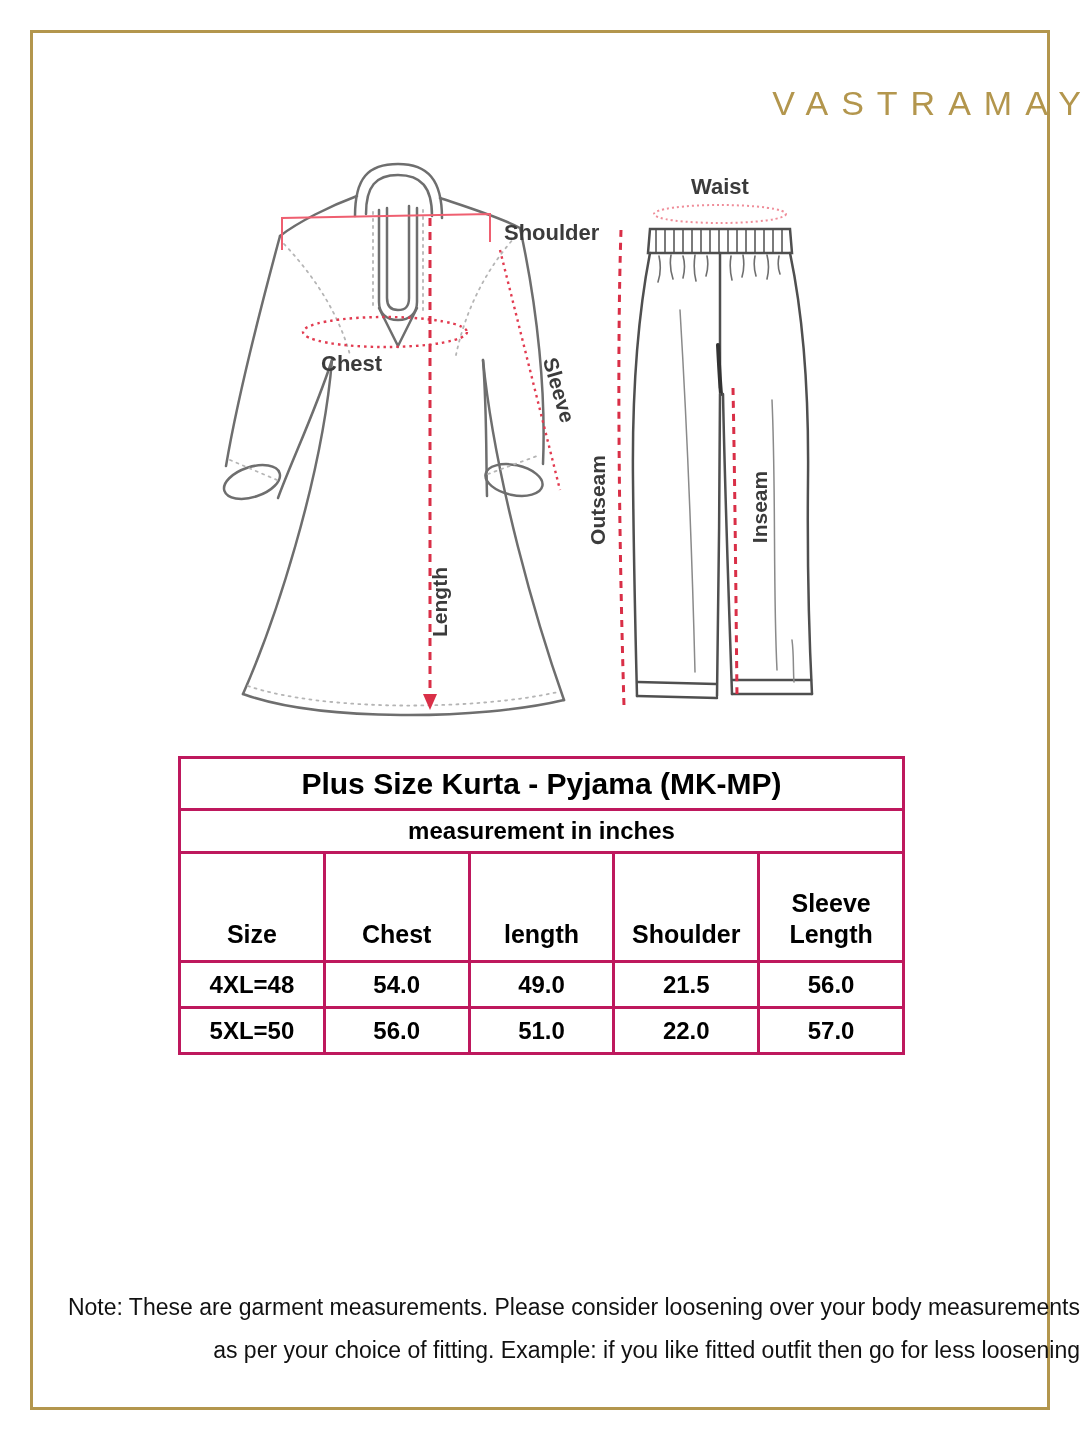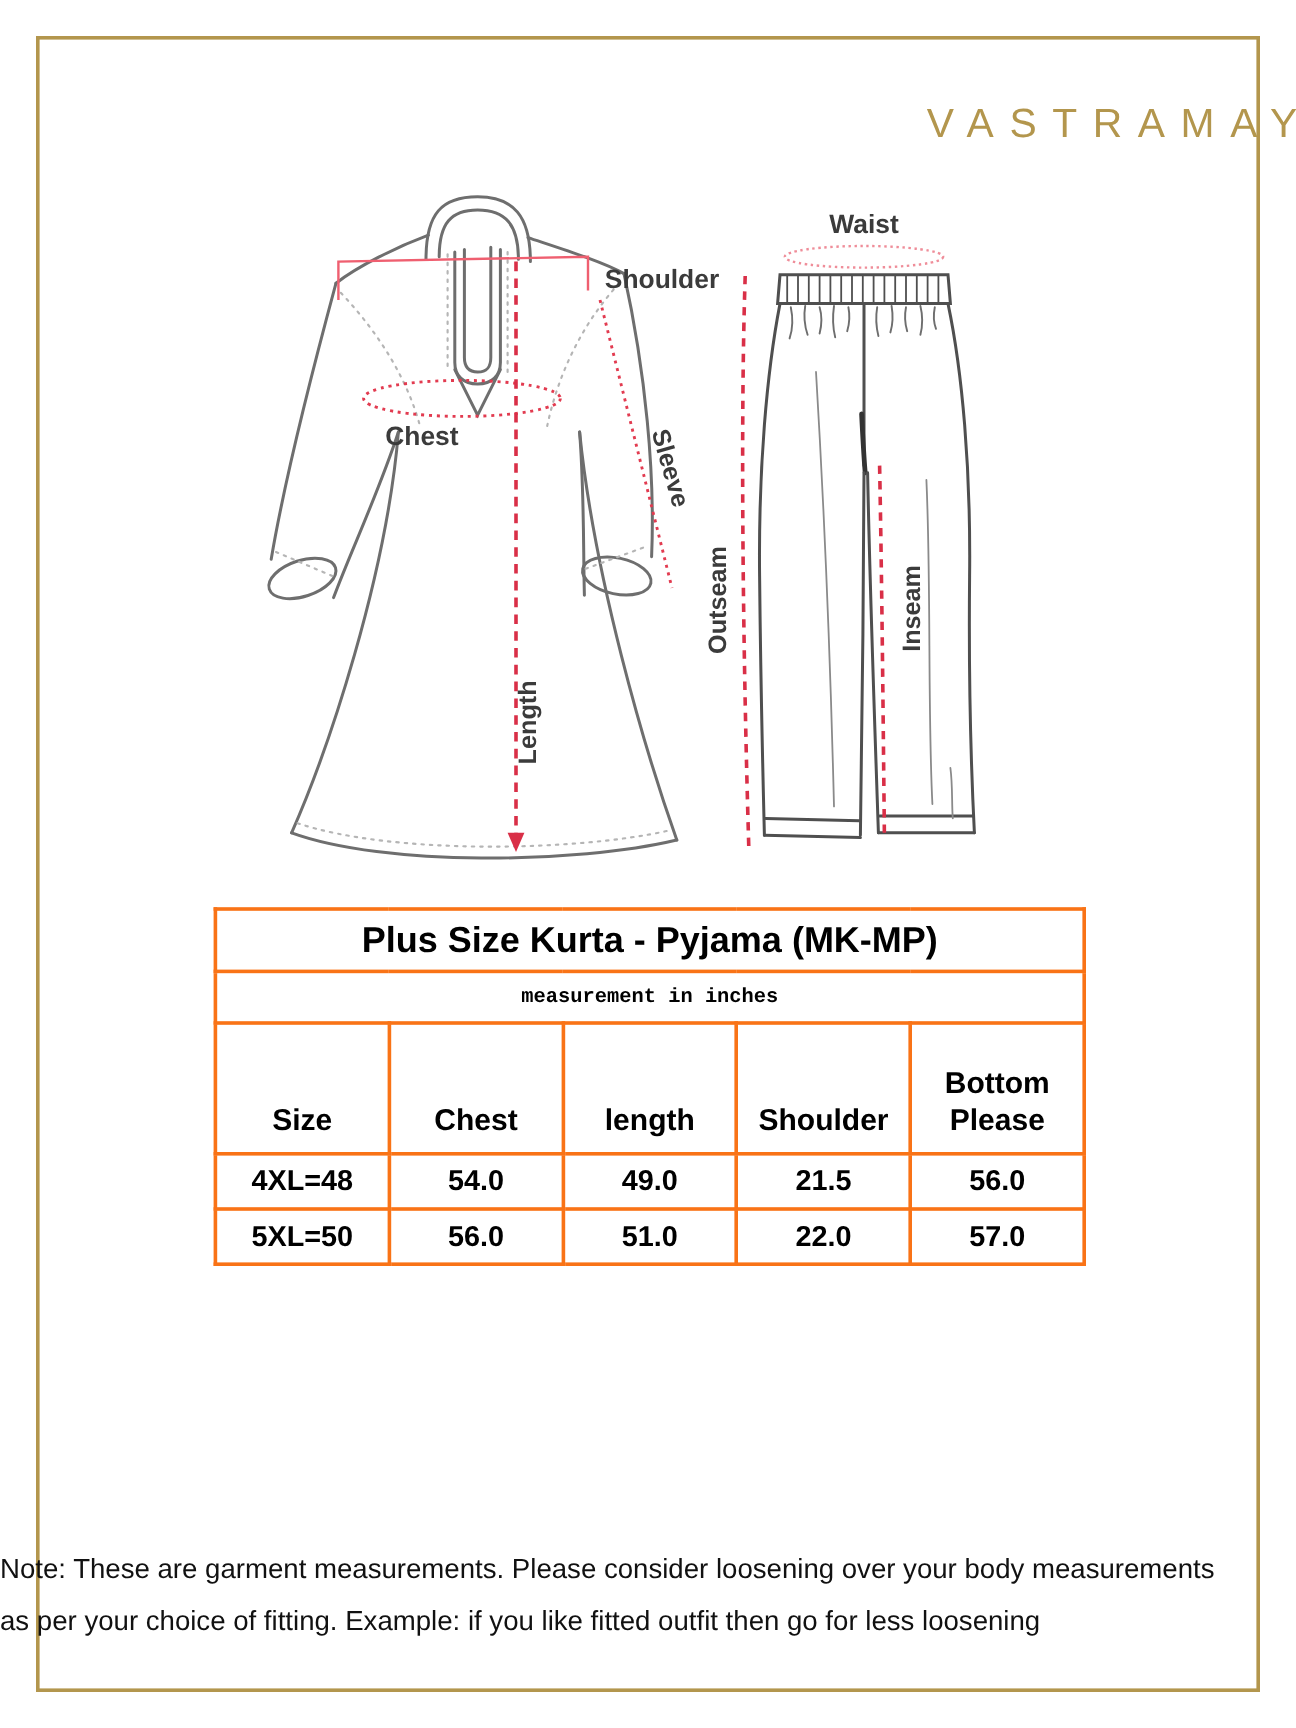--- a/index.html
+++ b/index.html
@@ -29,35 +29,35 @@
     font-family:"Liberation Sans", sans-serif;
     font-weight:600; fill:#3b3b3b;
   }
 
   
   .size-table {
     position:absolute; left:178px; top:756px; width:727px;
     border-collapse:collapse; table-layout:fixed;
   }
   .size-table td, .size-table th {
-    border:3px solid #f97316; text-align:center; color:#000;
+    border:3px solid #be185d; text-align:center; color:#000;
     padding:0; overflow:hidden;
   }
   .size-table .title-cell   { font-size:30px; font-weight:bold; height:49px; }
-  .size-table .subtitle-cell{ font-size:17px; font-weight:bold; height:40px;font-family:Liberation Mono, monospace; }
+  .size-table .subtitle-cell{ font-size:24px; font-weight:bold; height:40px; }
   .size-table th {
     font-size:25px; font-weight:bold; height:96px;
     vertical-align:bottom; padding-bottom:10px; line-height:1.25;
   }
   .size-table td.val { font-size:24px; font-weight:bold; height:43px; }
 
   
   .note {
     position:absolute; top:1286px; left:0; width:100%;
-    text-align:left; font-size:23px; line-height:43px; color:#111111;
+    text-align:right; font-size:23px; line-height:43px; color:#111111;
   }
 </style>
 </head>
 <body>
 
 <div class="canvas">
 
   <div class="frame"></div>
 
   <header class="logo-wrap">
@@ -198,21 +198,21 @@
         <td class="title-cell" colspan="5">Plus Size Kurta - Pyjama (MK-MP)</td>
       </tr>
       <tr>
         <td class="subtitle-cell" colspan="5">measurement in inches</td>
       </tr>
       <tr>
         <th>Size</th>
         <th>Chest</th>
         <th>length</th>
         <th>Shoulder</th>
-        <th>Bottom Please</th>
+        <th>Sleeve Length</th>
       </tr>
       <tr>
         <td class="val">4XL=48</td>
         <td class="val">54.0</td>
         <td class="val">49.0</td>
         <td class="val">21.5</td>
         <td class="val">56.0</td>
       </tr>
       <tr>
         <td class="val">5XL=50</td>

